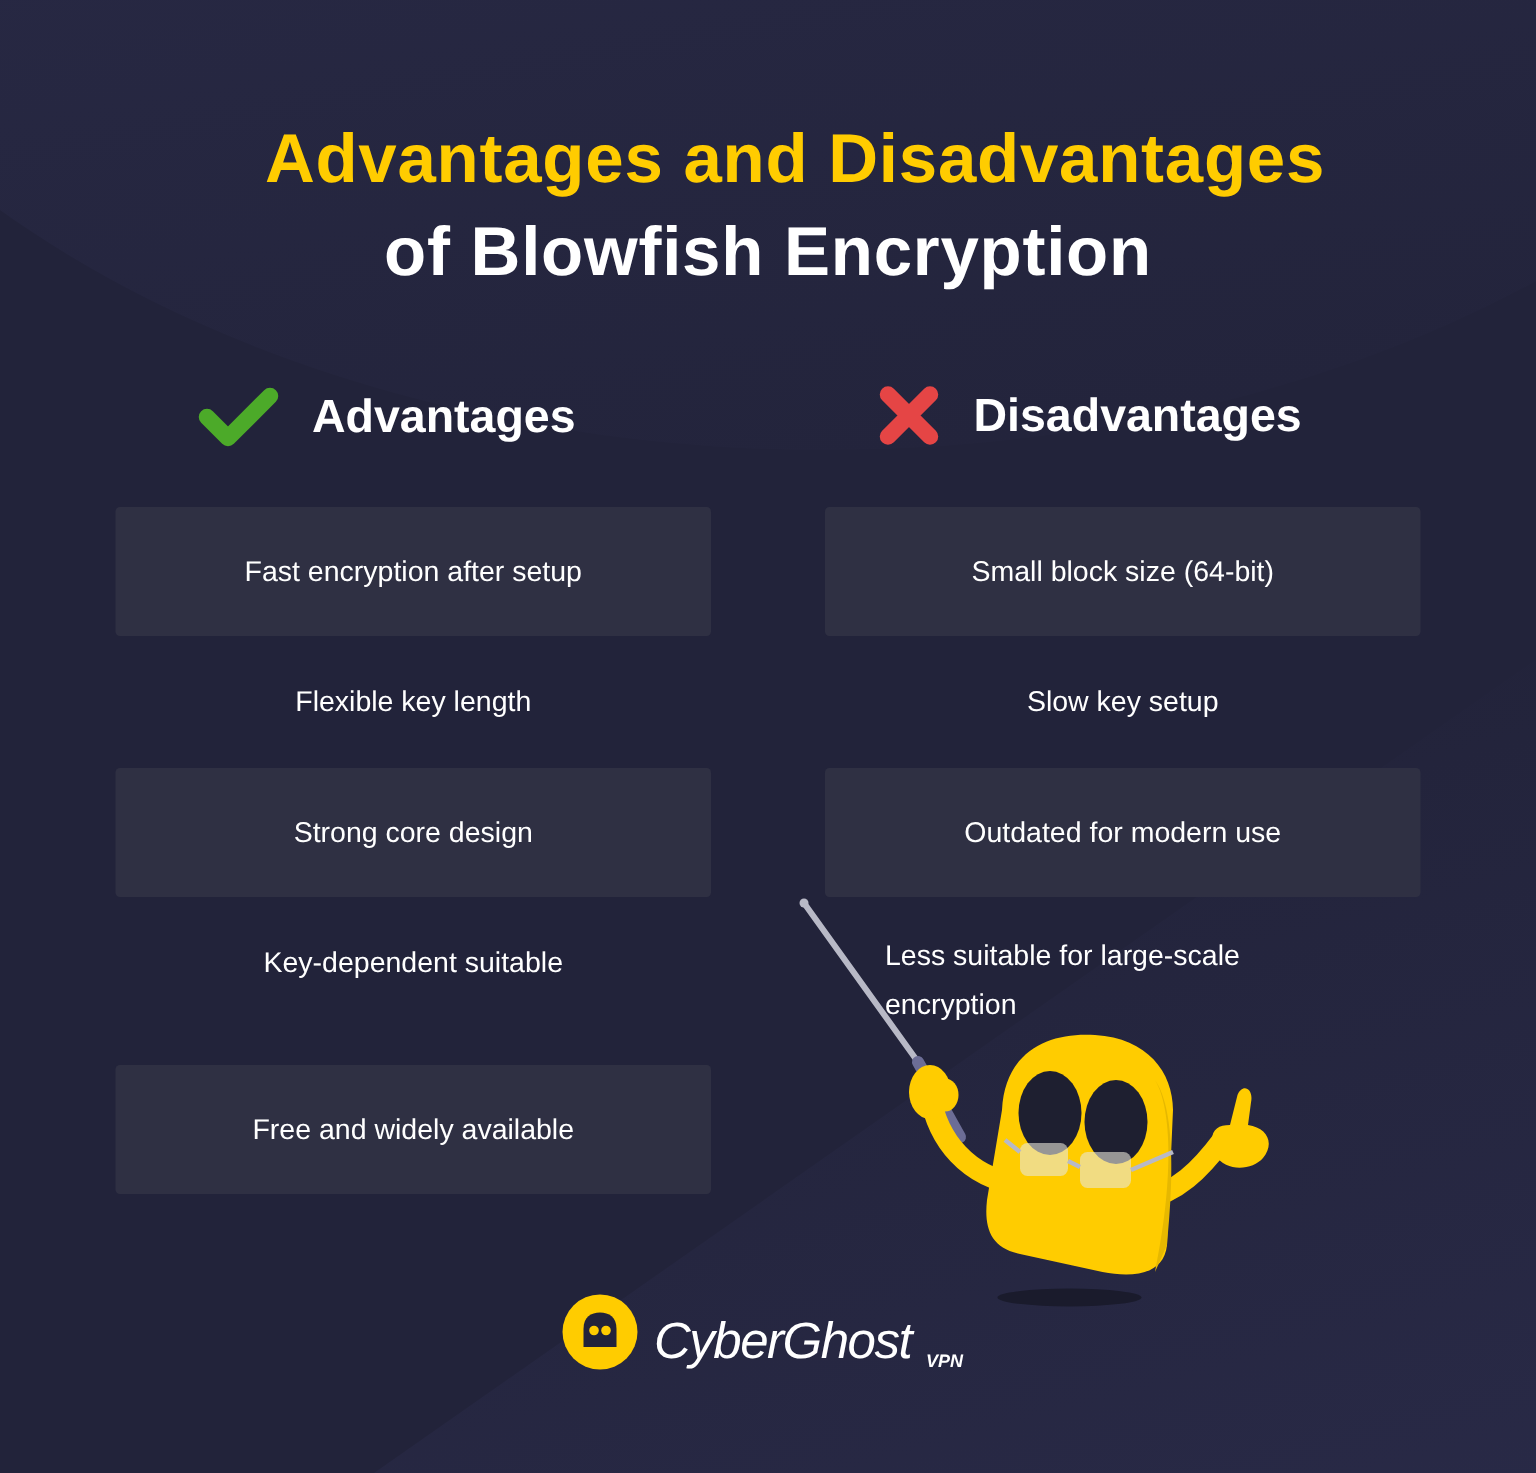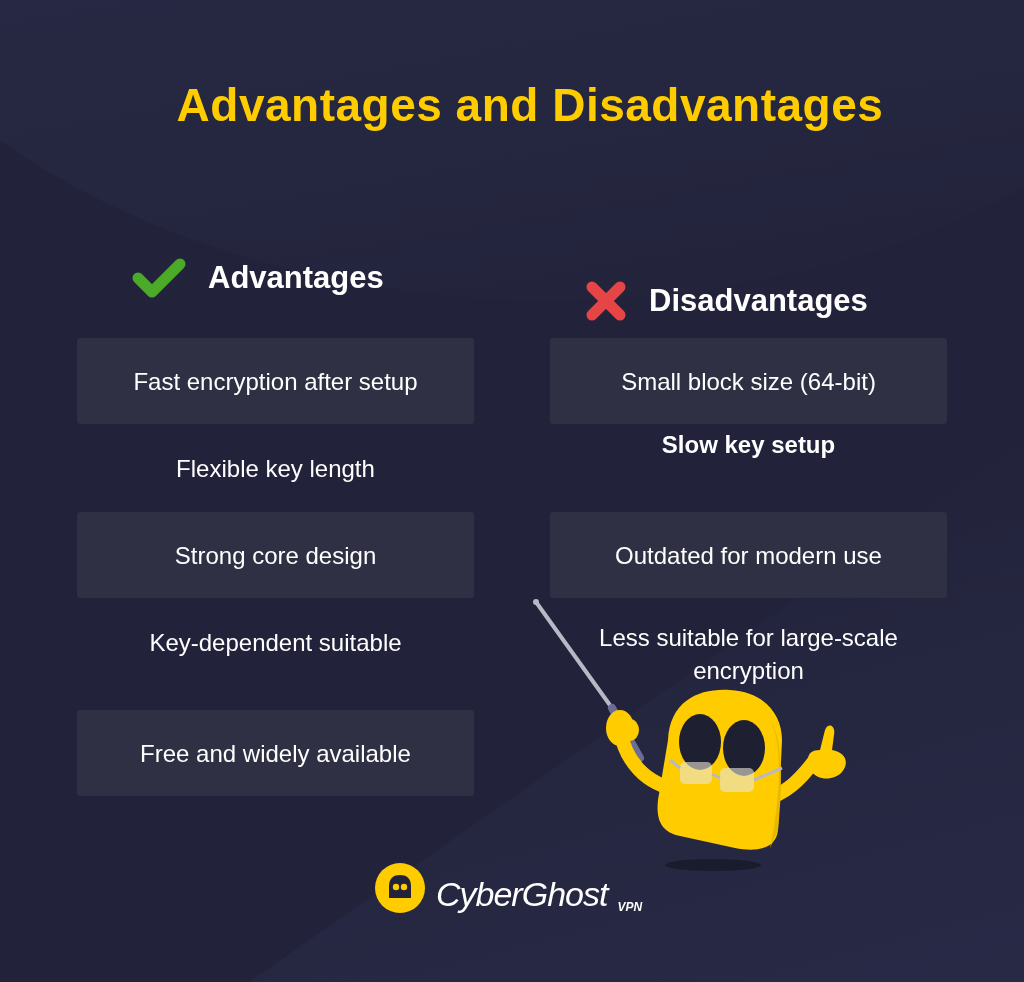--- a/index.html
+++ b/index.html
@@ -24,26 +24,26 @@
     position:absolute; top:74px; left:0; width:1024px; text-align:center;
     font-weight:bold; font-size:46px; line-height:62px; letter-spacing:0.5px;
   }
   .title .l1 { color:#ffcc00; display:block;margin-left:36px; }
   .title .l2 { color:#ffffff; display:block; }
   .col-head {
     position:absolute; top:256px; display:flex; align-items:center;
     color:#ffffff; font-weight:bold; font-size:31px;
   }
   .col-head.adv { left:132px; }
-  .col-head.dis { left:585px;margin-top:24px; }
+  .col-head.dis { left:585px; }
   .col-head svg { margin-right:22px; }
   .item {
     position:absolute; width:397px; height:86px;
-    display:flex; align-items:center; justify-content:center; text-align:center;
-    color:#ffffff; font-size:24px; line-height:33px; border-radius:3px;
+    display:flex; align-items:center; justify-content:center; text-align:left;
+    color:#ffffff; font-size:19px; line-height:33px; border-radius:3px;
   }
   .item.boxed { background:#2f3043; }
   .col-a .item { left:77px; }
   .col-b .item { left:550px; }
   .mascot { position:absolute; left:520px; top:590px; }
   .logo {
     position:absolute; left:374px; top:862px; display:flex; align-items:flex-end;
   }
   .logo-text { color:#ffffff; font-style:italic; font-size:34px; margin-left:10px; letter-spacing:-1px; }
   .logo-vpn { color:#ffffff; font-style:italic; font-weight:bold; font-size:12px; margin-left:10px; margin-top:-10px; }
@@ -51,20 +51,21 @@
 </head>
 <body>
 
 <div class="bg">
   <div class="bg-top"></div>
   <div class="bg-bottom"></div>
 </div>
 
 <h1 class="title" style="margin:0;">
   <span class="l1">Advantages and Disadvantages</span>
+  <span class="l2">of Blowfish Encryption</span>
 </h1>
 
 <div class="col-head adv">
   <svg width="54" height="44" viewBox="0 0 54 44">
     <path d="M6 22 L20 36 L48 8" fill="none" stroke="#4caa29" stroke-width="11" stroke-linecap="round" stroke-linejoin="round"></path>
   </svg>
   <span>Advantages</span>
 </div>
 
 <div class="col-head dis">
@@ -77,21 +78,21 @@
 <div class="col-a">
   <div class="item boxed" style="top:338px;">Fast encryption after setup</div>
   <div class="item" style="top:425px;">Flexible key length</div>
   <div class="item boxed" style="top:512px;">Strong core design</div>
   <div class="item" style="top:599px;">Key-dependent suitable</div>
   <div class="item boxed" style="top:710px;">Free and widely available</div>
 </div>
 
 <div class="col-b">
   <div class="item boxed" style="top:338px;">Small block size (64-bit)</div>
-  <div class="item" style="top:401px;font-weight:bold;">Slow key setup</div>
+  <div class="item" style="top:425px;">Slow key setup</div>
   <div class="item boxed" style="top:512px;">Outdated for modern use</div>
   <div class="item" style="top:616px; height:76px; padding:0 40px; box-sizing:border-box;">Less suitable for large-scale encryption</div>
 </div>
 
 <svg class="mascot" width="360" height="290" viewBox="0 0 360 290">
 
   <ellipse cx="193" cy="275" rx="48" ry="6" fill="#1a1b2c"></ellipse>
 
   <line x1="16" y1="12" x2="92" y2="118" stroke="#b8b9c6" stroke-width="4" stroke-linecap="round"></line>
   <line x1="92" y1="118" x2="120" y2="168" stroke="#6c6d96" stroke-width="8" stroke-linecap="round"></line>

